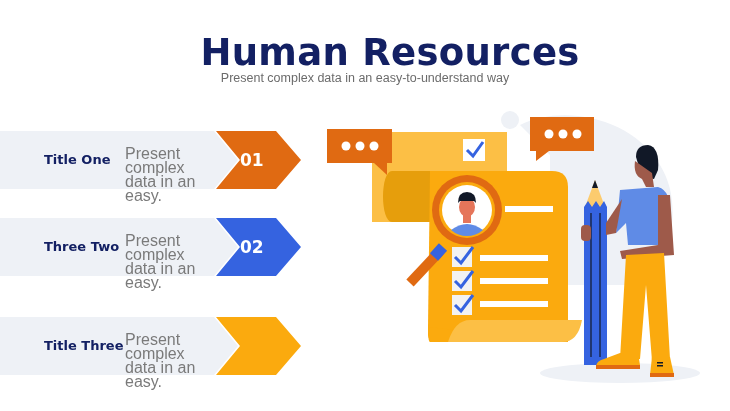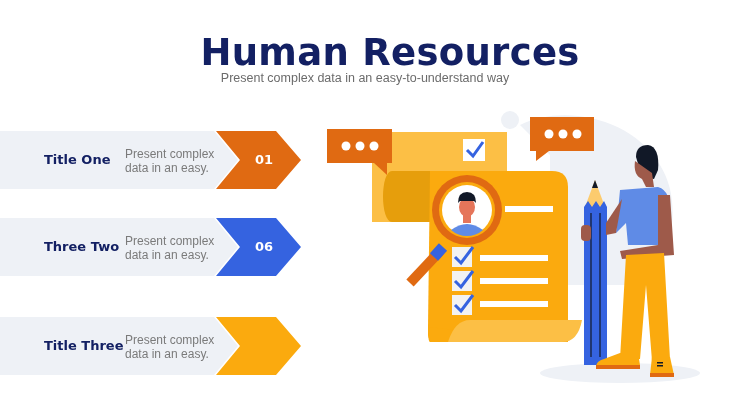--- a/index.html
+++ b/index.html
@@ -16,25 +16,25 @@
   }
   .row { position:absolute; left:0; width:310px; height:58px; }
   .band { position:absolute; left:0; top:0; width:240px; height:58px; }
   .chev { position:absolute; left:216px; top:0; width:85px; height:58px; }
   .row-title {
     position:absolute; left:44px; top:0; height:58px; line-height:58px;
     font-family:"DejaVu Sans", sans-serif; font-weight:bold; font-size:13px; color:#132063;
   }
   .row-desc {
     position:absolute; left:125px; top:16px; width:100px;
-    font-size:12px; line-height:14px; color:#7a7a7a;
+    font-size:16px; line-height:14px; color:#7a7a7a;
   }
   .row-num {
     position:absolute; left:240px; top:0; width:48px; height:46px; line-height:58px;
-    text-align:center; font-family:"DejaVu Sans", sans-serif; font-weight:bold; font-size:13px; color:#ffffff;
+    text-align:left; font-family:"DejaVu Sans", sans-serif; font-weight:bold; font-size:17px; color:#ffffff;
   }
   .illus { position:absolute; left:300px; top:95px; width:420px; height:300px; }
 </style>
 </head>
 <body>
 
 <div class="title">Human Resources</div>
 <div class="subtitle">Present complex data in an easy-to-understand way</div>
 
 <div class="row" style="top:131px;">
@@ -57,21 +57,21 @@
     <polygon points="0,0 214,0 238,29 214,58 0,58" fill="#EEF1F6"></polygon>
   </svg>
   <svg class="chev" viewBox="0 0 85 58">
     <polygon points="0,0 60,0 85,29 60,58 0,58 24,29" fill="#3563E0"></polygon>
   </svg>
   <div class="row-title">Three Two</div>
   <div class="row-desc">
     <div>Present complex</div>
     <div>data in an easy.</div>
   </div>
-  <div class="row-num">06</div>
+  <div class="row-num">02</div>
 </div>
 
 <div class="row" style="top:317px;">
   <svg class="band" viewBox="0 0 240 58">
     <polygon points="0,0 214,0 238,29 214,58 0,58" fill="#EEF1F6"></polygon>
   </svg>
   <svg class="chev" viewBox="0 0 85 58">
     <polygon points="0,0 60,0 85,29 60,58 0,58 24,29" fill="#FBAA0E"></polygon>
   </svg>
   <div class="row-title">Title Three</div>

